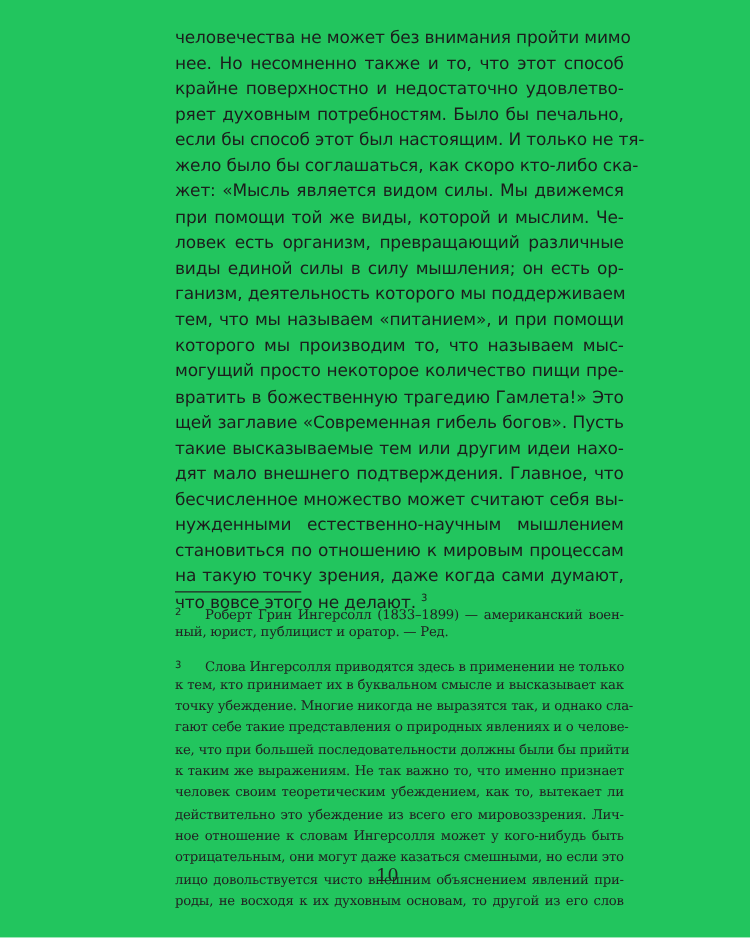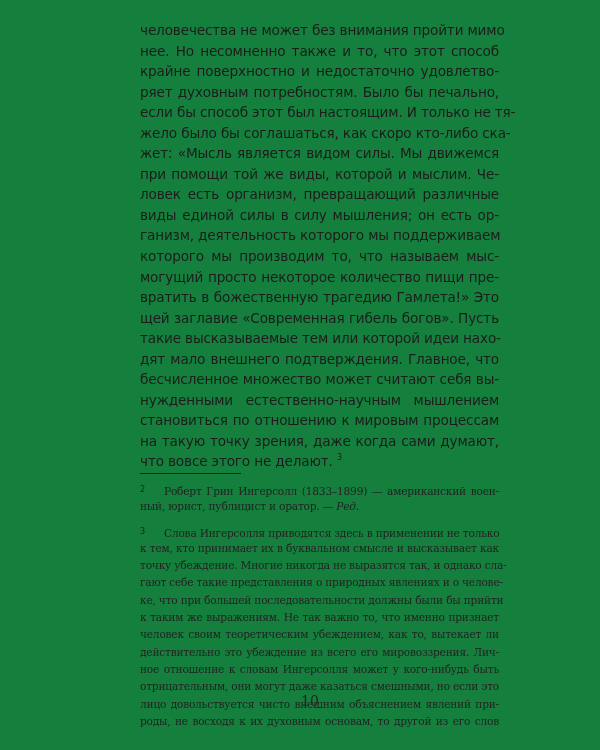--- a/index.html
+++ b/index.html
@@ -11,21 +11,21 @@
       width: 600px;
       height: 750px;
       position: relative;
       overflow: hidden;
       color: #1a1a1a;
     }
     .page {
       position: absolute;
       left: 0; top: 0;
       width: 600px; height: 750px;
-      background: #15803d;
+      background: #22c55e;
     }
     .body-text {
       position: absolute;
       left: 140px;
       top: 20px;
       width: 359px;
       font-family: "DejaVu Sans", sans-serif;
       font-size: 13.6px;
       line-height: 20.55px;
       letter-spacing: -0.15px;
@@ -74,21 +74,21 @@
     .fn .line {
       height: 17.3px;
     }
     .fn-num {
       display: inline-block;
       width: 24px;
       font-family: "DejaVu Sans", sans-serif;
       font-size: 8px;
       vertical-align: 3px;
     }
-    .ital { font-style: italic; }
+    .ital { }
     .page-number {
       position: absolute;
       left: 0;
       width: 620px;
       top: 693px;
       text-align: center;
       font-family: "DejaVu Serif", serif;
       font-size: 14px;
       color: #222;
     }
@@ -103,25 +103,26 @@
     <span class="line">нее. Но несомненно также и то, что этот способ</span>
     <span class="line">крайне поверхностно и недостаточно удовлетво-</span>
     <span class="line">ряет духовным потребностям. Было бы печально,</span>
     <span class="line">если бы способ этот был настоящим. И только не тя-</span>
     <span class="line">жело было бы соглашаться, как скоро кто-либо ска-</span>
     <span class="line">жет: «Мысль является видом силы. Мы движемся</span>
     <span class="line">при помощи той же виды, которой и мыслим. Че-</span>
     <span class="line">ловек есть организм, превращающий различные</span>
     <span class="line">виды единой силы в силу мышления; он есть ор-</span>
     <span class="line">ганизм, деятельность которого мы поддерживаем</span>
+    <span class="line">тем, что мы называем «питанием», и при помощи</span>
     <span class="line">которого мы производим то, что называем мыс-</span>
     <span class="line">могущий просто некоторое количество пищи пре-</span>
     <span class="line">вратить в божественную трагедию Гамлета!» Это</span>
     <span class="line">щей заглавие «Современная гибель богов». Пусть</span>
-    <span class="line">такие высказываемые тем или которой идеи нахо-</span>
+    <span class="line">такие высказываемые тем или другим идеи нахо-</span>
     <span class="line">дят мало внешнего подтверждения. Главное, что</span>
     <span class="line">бесчисленное множество может считают себя вы-</span>
     <span class="line">нужденными естественно-научным мышлением</span>
     <span class="line">становиться по отношению к мировым процессам</span>
     <span class="line">на такую точку зрения, даже когда сами думают,</span>
     <span class="line last"><span>что вовсе этого не делают.</span>&nbsp;<sup>3</sup></span>
   </div>
 
   <div class="separator"></div>
 

